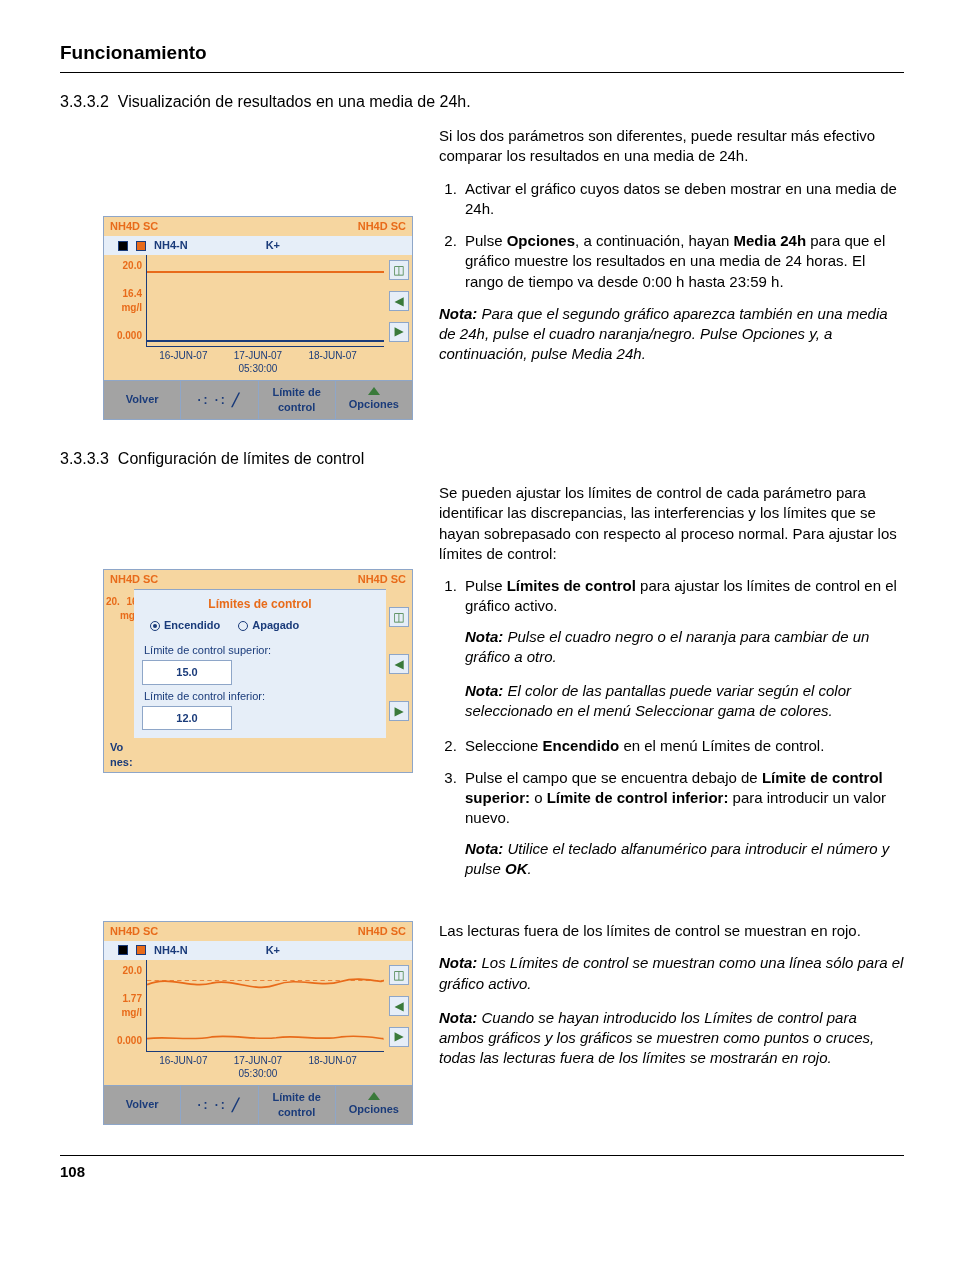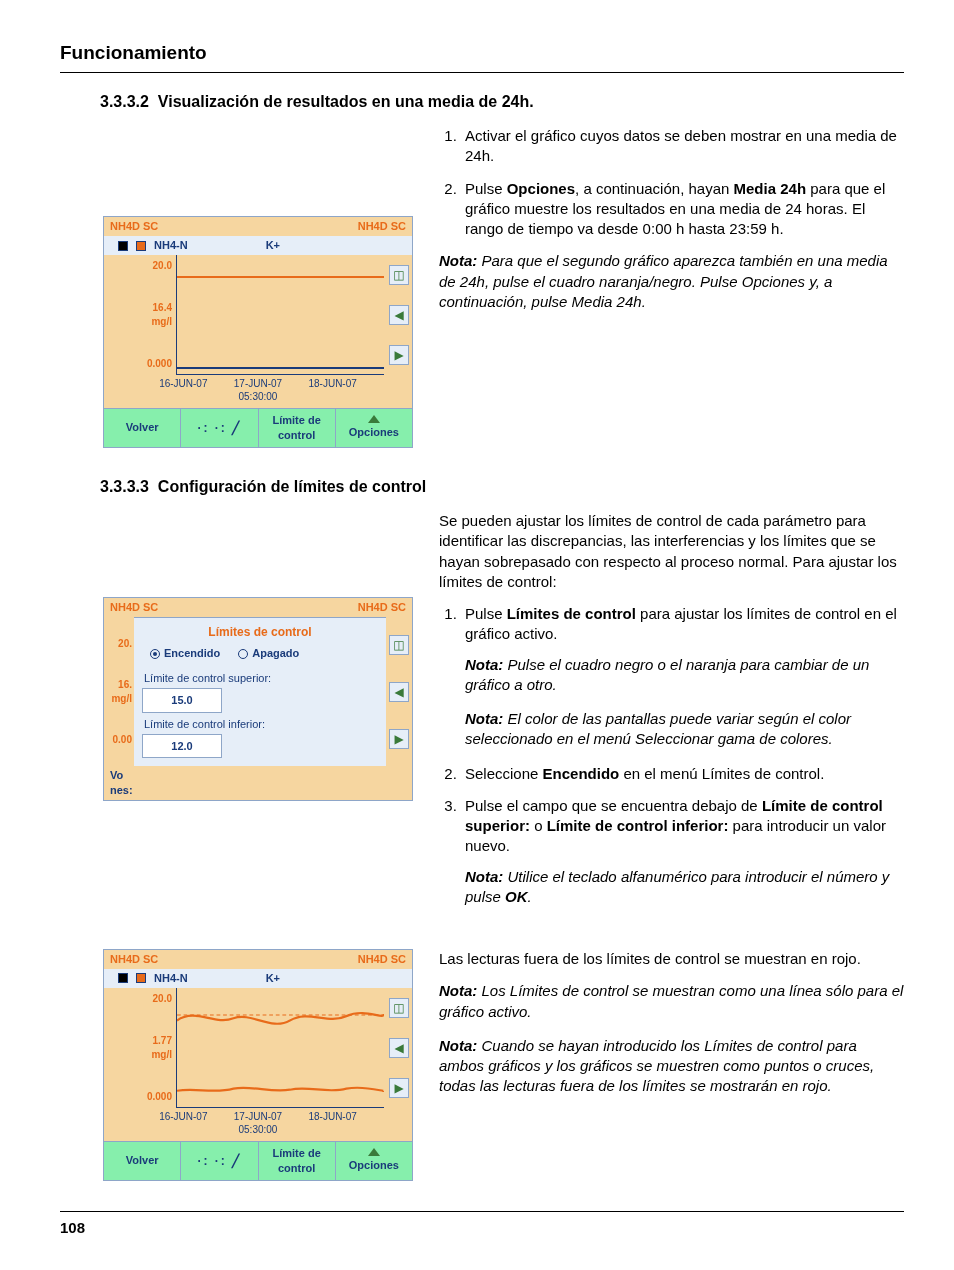--- a/index.html
+++ b/index.html
@@ -7,21 +7,21 @@
     font-family: Arial, Helvetica, sans-serif;
     font-size: 15px;
     color: #000;
     background: #fff;
     width: 954px;
     padding: 40px 50px 30px 60px;
     line-height: 1.35;
   }
   .page-title { font-size: 19px; font-weight: bold; margin-bottom: 6px; }
   .hr { border: none; border-top: 1.5px solid #000; margin-bottom: 18px; }
-  .section-head { font-size: 16px; font-weight: bold; margin-bottom: 14px; margin-left: 40px; }
+  .section-head { font-size: 16px; font-weight: normal; margin-bottom: 14px; }
   .two-col { display: flex; gap: 26px; margin-bottom: 28px; align-items: flex-start; }
   .left-col { width: 310px; flex: 0 0 310px; margin-left: 43px; }
   .right-col { flex: 1; }
   .body-p { margin-bottom: 12px; }
   ol.steps { list-style: decimal; padding-left: 22px; }
   ol.steps > li { margin-bottom: 12px; padding-left: 4px; }
   .note-block { font-style: italic; margin-bottom: 14px; }
   .note-block .note-label { font-weight: bold; margin-top: 44px; }
   .shot {
     border: 1px solid #8ea6c8;
@@ -36,52 +36,52 @@
     background: #f6d6a0;
   }
   .shot-subhead {
     background: #e6eef8; display:flex; gap:8px; align-items:center;
     padding: 2px 14px; font-weight:bold; color:#1a3b7a;
   }
   .sq { width:10px; height:10px; display:inline-block; border:1px solid #1a3b7a; }
   .sq.black { background:#000; }
   .sq.orange { background:#e86b1a; }
   .graph-area {
-    background:#f6d6a0; height:120px; position:relative;
-    border-left:0; display:flex;padding-left:30px;
+    background:#f6d6a0; height:92px; position:relative;
+    border-left:0; display:flex;
   }
   .ylabels { width:42px; display:flex; flex-direction:column; justify-content:space-between;
     padding:4px 4px 4px 0; color:#e86b1a; font-weight:bold; text-align:right; font-size:10px; }
   .plot {
     flex:1; background:#f6d6a0; position:relative; border-left:1px solid #1a3b7a;
     border-bottom:1px solid #1a3b7a; margin-right:28px;
   }
   .plot-line-a { position:absolute; left:0; right:0; top:18%; height:2px; background:#e86b1a; }
   .plot-line-b { position:absolute; left:0; right:0; bottom:4%; height:2px; background:#1a3b7a; }
   .side-icons { position:absolute; right:0; top:0; bottom:0; width:26px; display:flex; flex-direction:column; justify-content:space-around; align-items:center; }
   .side-icons span { background:#e6eef8; border:1px solid #8ea6c8; width:20px; height:20px; display:flex; align-items:center; justify-content:center; color:#3a7a3a; font-size:12px; }
   .xlabels { display:flex; justify-content:space-around; background:#f6d6a0; font-size:10px; padding:2px 42px 4px 42px; color:#1a3b7a; }
   .xlabels .center { text-align:center; }
-  .shot-footer { display:flex; background:#86efac; border-top:1px solid #8ea6c8; }
+  .shot-footer { display:flex; background:#a3a3a3; border-top:1px solid #8ea6c8; }
   .shot-footer > div { flex:1; text-align:center; padding:4px 2px; border-right:1px solid #8ea6c8;
     font-weight:bold; color:#1a3b7a; font-size:11px; display:flex; flex-direction:column; align-items:center; justify-content:center; }
   .shot-footer > div:last-child { border-right:none; }
   .wavy { color:#1a3b7a; letter-spacing:2px; font-size:12px; }
 
   .dialog-shot .dialog-body { background:#e6eef8; padding:6px 8px 8px 8px; border-top:1px solid #8ea6c8; position:relative; }
   .dialog-title { color:#e86b1a; font-weight:bold; text-align:center; font-size:12px; }
   .radio-row { display:flex; gap:18px; padding:6px 8px; font-weight:bold; color:#1a3b7a; }
   .radio { width:10px;height:10px;border:1px solid #1a3b7a;border-radius:50%;display:inline-block;vertical-align:middle;margin-right:4px; position:relative;}
   .radio.on::after{content:"";position:absolute;inset:2px;background:#1a3b7a;border-radius:50%;}
   .field-label { color:#1a3b7a; font-size:11px; padding:4px 0 2px 2px; }
-  .field-box { background:#fff; border:1px solid #8ea6c8; width:80px; text-align:center; padding:4px 0; color:#1a3b7a; font-weight:bold; }
+  .field-box { background:#fff; border:1px solid #8ea6c8; width:90px; text-align:center; padding:4px 0; color:#1a3b7a; font-weight:bold; }
   .dialog-buttons { display:flex; gap:10px; margin-top:10px; }
   .dialog-buttons > div { flex:1; background:#fff; border:1px solid #8ea6c8; text-align:center; padding:6px 0; font-weight:bold; color:#1a3b7a; }
   .dialog-wrap { display:flex; }
-  .dialog-left-y { width:30px; background:#f6d6a0; font-size:10px; color:#e86b1a; display:flex; flex-direction:column; justify-content:space-around; text-align:right; padding:6px 2px; font-weight:bold;}
+  .dialog-left-y { width:30px; background:#f6d6a0; font-size:10px; color:#e86b1a; display:flex; justify-content:space-around; text-align:right; padding:6px 2px; font-weight:bold;}
   .dialog-right-strip { width:26px; background:#f6d6a0; display:flex; flex-direction:column; justify-content:space-around; align-items:center; padding:4px 0;}
   .dialog-right-strip span { background:#e6eef8; border:1px solid #8ea6c8; width:20px; height:20px; display:flex; align-items:center; justify-content:center; color:#3a7a3a; font-size:12px;}
   .dialog-bottom-strip { background:#f6d6a0; display:flex; justify-content:space-between; padding:2px 6px; font-size:11px; color:#1a3b7a; font-weight:bold;flex-direction:column;}
 
   .graph3 .plot path { stroke:#e86b1a; fill:none; }
   .footer-line { border:none; border-top:1.5px solid #000; margin-top:30px; }
   .page-num { font-weight:bold; font-size:15px; margin-top:6px; }
 
   .tri-up { width:0;height:0;border-left:6px solid transparent;border-right:6px solid transparent;border-bottom:8px solid #3a7a3a; margin-bottom:2px;}
   svg.wave-plot { width:100%; height:100%; }
@@ -139,20 +139,21 @@
         <div>Límite de control</div>
         <div>
             <div class="tri-up"></div>
             <span>Opciones</span>
           </div>
       </div>
     </div>
   </div>
 
   <div class="right-col">
+    <p class="body-p">Si los dos parámetros son diferentes, puede resultar más efectivo comparar los resultados en una media de 24h.</p>
     <ol class="steps">
       <li>Activar el gráfico cuyos datos se deben mostrar en una media de 24h.</li>
       <li>
         <span>Pulse </span><b>Opciones</b><span>, a continuación, hayan </span><b>Media 24h</b><span> para que el gráfico muestre los resultados en una media de 24 horas. El rango de tiempo va desde 0:00 h hasta 23:59 h.</span>
       </li>
     </ol>
     <p class="note-block">
       <span class="note-label">Nota:</span><span> Para que el segundo gráfico aparezca también en una media de 24h, pulse el cuadro naranja/negro. Pulse Opciones y, a continuación, pulse Media 24h.</span>
     </p>
   </div>

